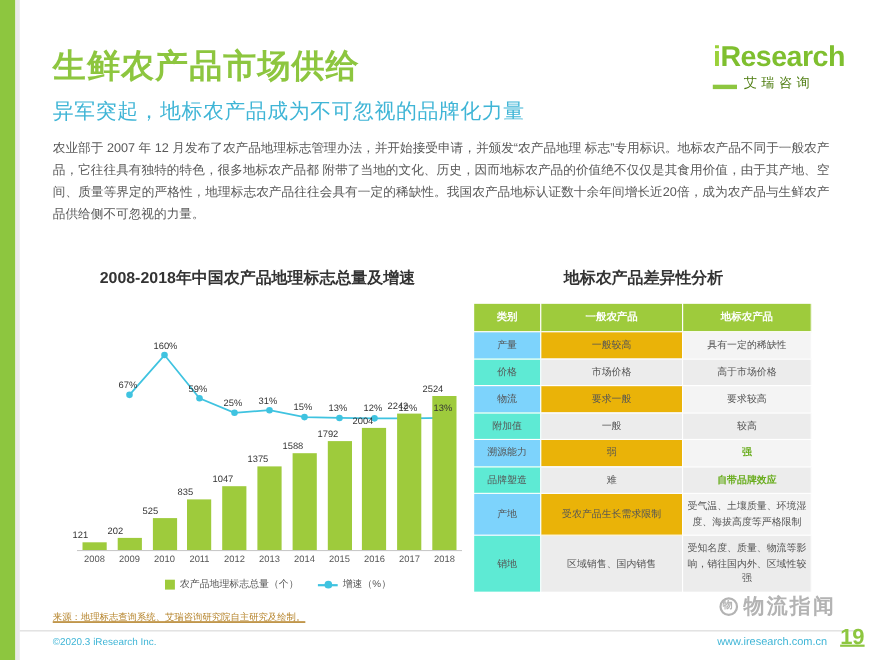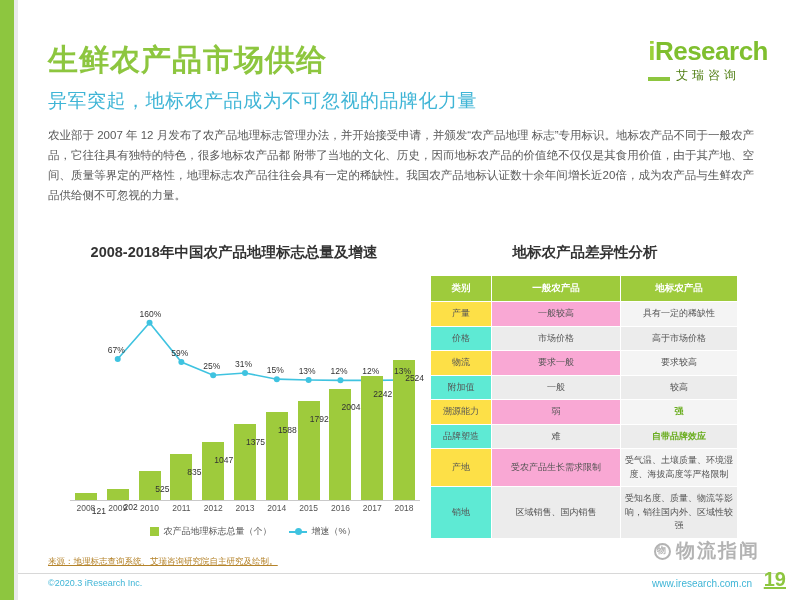--- a/index.html
+++ b/index.html
@@ -28,35 +28,35 @@
   .paragraph{position:absolute;left:48px;top:125px;width:706px;font-size:11.5px;line-height:1.75;color:#595959;text-align:justify;}
 
   
   .chart-head{position:absolute;left:54px;top:243px;width:360px;text-align:center;font-size:14.5px;font-weight:bold;color:#333;}
   .table-head{position:absolute;left:430px;top:243px;width:310px;text-align:center;font-size:14.5px;font-weight:bold;color:#333;}
 
   
   .chart{position:absolute;left:30px;top:275px;width:400px;height:270px;}
   .plot{position:absolute;left:40px;top:10px;width:350px;height:215px;}
   .bar{position:absolute;bottom:0;width:22px;background:#9ecb3c;}
-  .bar-val{position:absolute;width:40px;text-align:right;font-size:8.5px;color:#333;margin-top:25px;}
+  .bar-val{position:absolute;width:40px;text-align:left;font-size:8.5px;color:#333;}
   .line-lbl{position:absolute;font-size:8.5px;color:#333;white-space:nowrap;}
   .axis{position:absolute;left:40px;top:225px;width:350px;height:1px;background:#c9c9c9;}
   .xlab{position:absolute;top:228px;width:34px;text-align:center;font-size:8.5px;color:#555;}
   .legend{position:absolute;left:48px;top:250px;width:350px;display:flex;justify-content:center;gap:18px;align-items:center;font-size:9px;color:#555;}
   .lg-sq{width:9px;height:9px;background:#9ecb3c;display:inline-block;margin-right:4px;vertical-align:middle;}
   .lg-line{display:inline-block;width:18px;height:2px;background:#3fc3e0;position:relative;margin-right:4px;vertical-align:middle;}
   .lg-line:after{content:"";position:absolute;left:6px;top:-3px;width:7px;height:7px;border-radius:50%;background:#3fc3e0;}
 
   
   table.cmp{position:absolute;left:430px;top:275px;width:308px;border-collapse:collapse;font-size:9px;color:#555;}
   table.cmp th{background:#9ecb3c;color:#fff;font-weight:bold;font-size:9.5px;padding:6px 2px;border:1px solid #fff;text-align:center;}
   table.cmp td{border:1px solid #fff;padding:5px 4px;text-align:center;line-height:1.5;}
-  table.cmp td.k{background:#fde047;width:52px;color:#555;}
-  table.cmp td.a{background:#f9a8d4;width:120px;}
+  table.cmp td.k{background:#7dd3fc;width:52px;color:#555;}
+  table.cmp td.a{background:#eab308;width:120px;}
   table.cmp td.b{background:#f4f4f4;}
   table.cmp tr.alt td.k{background:#5eead4;}
   table.cmp tr.alt td.a,table.cmp tr.alt td.b{background:#ececec;}
   .green-em{color:#6aad1f;font-weight:bold;}
 
   
   .source{position:absolute;left:48px;top:556px;font-size:8.5px;color:#b5832a;text-decoration:underline;}
   .source .u{text-decoration:underline;}
   .footer-line{position:absolute;left:18px;top:573px;width:764px;height:1px;background:#d8d8d8;}
   .copy{position:absolute;left:48px;top:578px;font-size:9px;color:#3fb5d6;}

